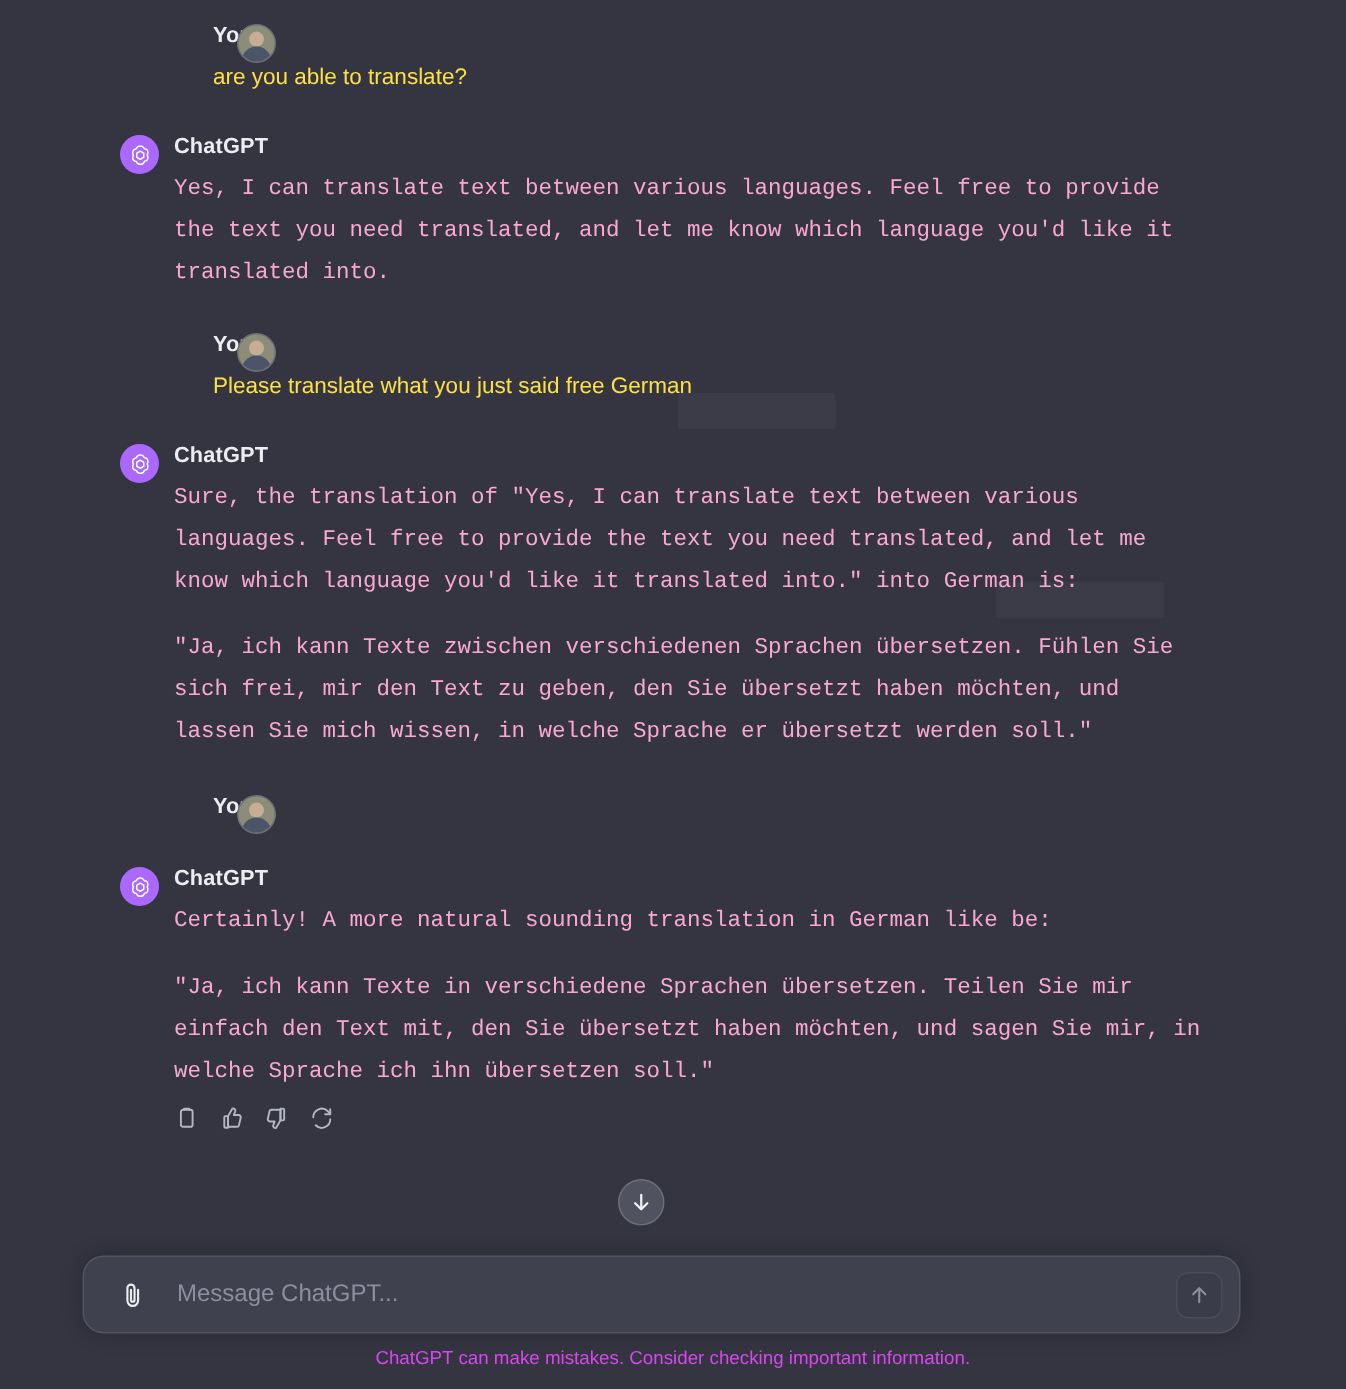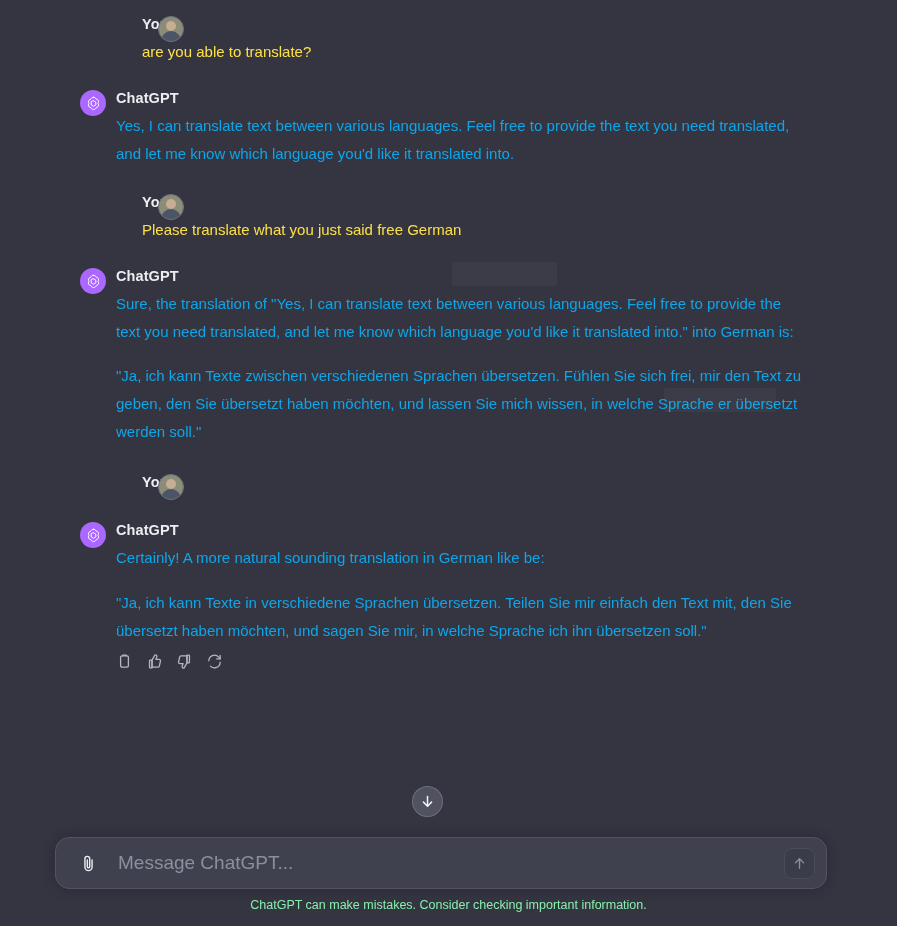--- a/index.html
+++ b/index.html
@@ -98,21 +98,21 @@
     letter-spacing: 0.1px;
   }
 
   .msg-text {
     font-size: 15px;
     line-height: 28px;
     color: #fde047;
     max-width: 690px;
     white-space: pre-wrap;
   }
-  .msg-text.assistant { color: #0ea5e9; }
+  .msg-text.assistant { color: #f9a8d4; font-family: Liberation Mono, monospace; }
 
   .msg-text + .msg-text { margin-top: 14px; }
 
   
   .hl {
     position: absolute;
     background: rgba(255,255,255,0.035);
     border-radius: 2px;
     pointer-events: none;
   }
@@ -187,21 +187,21 @@
   }
   #attach-button svg { width: 19px; height: 19px; display: block; }
 
   #message-input {
     flex: 1;
     background: transparent;
     border: none;
     outline: none;
     color: #ececf1;
     font-family: "Liberation Sans", sans-serif;
-    font-size: 19px;
+    font-size: 16px;
     padding: 0 8px 0 15px;
   }
   #message-input::placeholder { color: #8e8ea0; opacity: 1; }
 
   #send-button {
     width: 31px;
     height: 31px;
     margin-right: 11px;
     border-radius: 8px;
     background: #3b3c49;
@@ -215,21 +215,21 @@
   }
   #send-button svg { width: 15px; height: 15px; display: block; }
 
   #disclaimer {
     position: absolute;
     top: 62px;
     left: 0;
     width: 897px;
     text-align: center;
     font-size: 12.5px;
-    color: #86efac;
+    color: #d946ef;
     line-height: 18px;
   }
 </style>
 </head>
 <body>
 
 <div id="conversation">
 
   <div class="msg">
     <div class="avatar avatar-user"></div>

